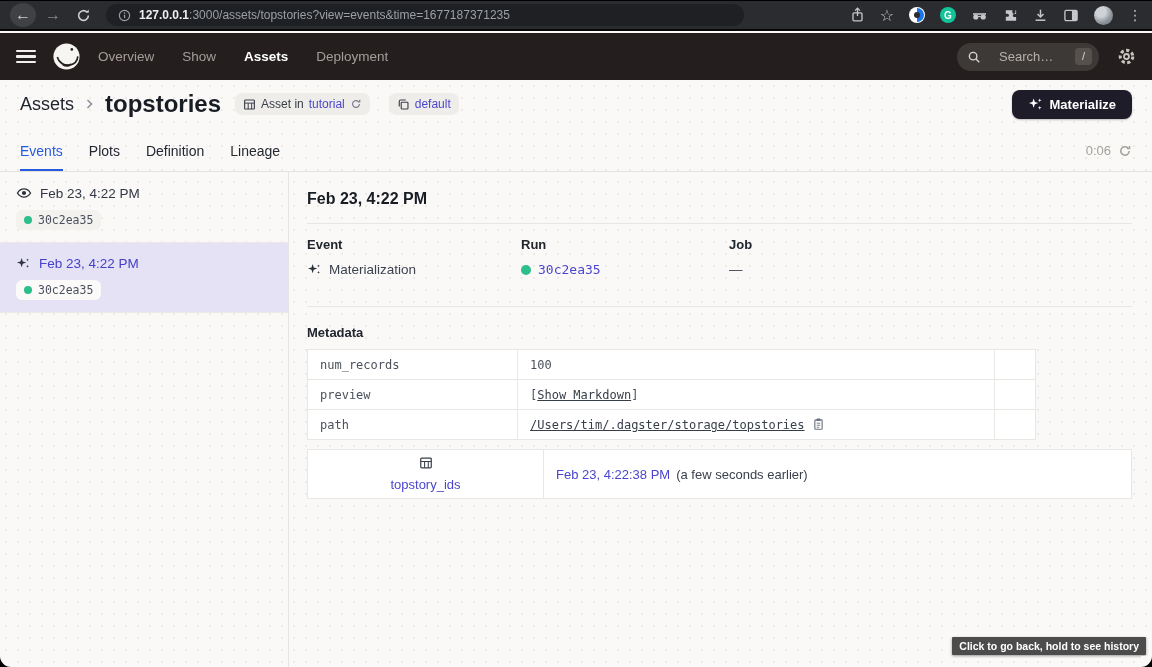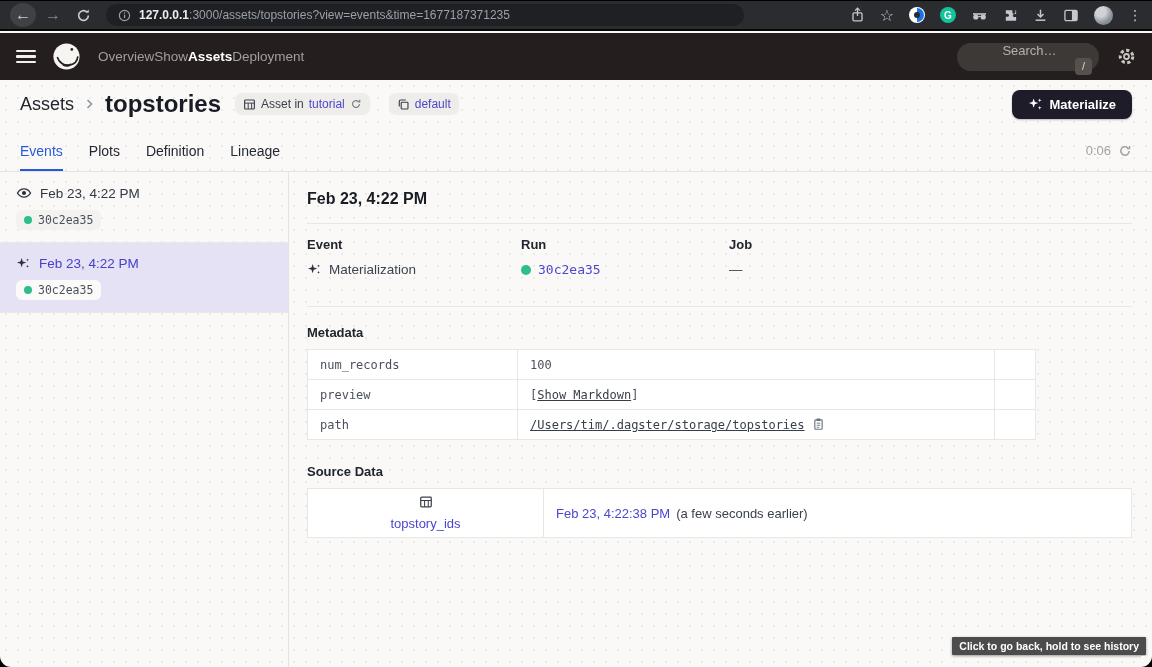--- a/index.html
+++ b/index.html
@@ -40,27 +40,27 @@
   .kebab{ font-size:14px; color:#c4c7cb; letter-spacing:0; }
 
   
   .app-nav{
     position:absolute; top:33px; left:0; right:0; height:47px;
     background:#241f1e; display:flex; align-items:center; padding:0 16px;
   }
   .hamburger{ width:20px; display:flex; flex-direction:column; gap:3px; cursor:pointer; }
   .hamburger span{ height:2.4px; background:#f2f0ee; border-radius:1px; }
   .logo{ margin:0 16px 0 15px; }
-  .nav-links{ display:flex; }
+  .nav-links{ display:flex; gap:28px; }
   .nav-link{ font-size:13.5px; color:#a49e99; cursor:pointer; }
   .nav-link.active{ color:#ffffff; font-weight:700; }
   .nav-right{ margin-left:auto; display:flex; align-items:center; gap:18px; }
   .search-pill{
     width:142px; height:28px; background:#3d3937; border-radius:14px;
-    display:flex; align-items:center; padding:0 7px 0 10px; gap:0;flex-direction:column;
+    display:flex; align-items:center; padding:0 7px 0 10px; gap:18px;
   }
   .search-text{ font-size:13px; color:#b6b1ac; }
   .slash-badge{
     margin-left:auto; background:#56514d; color:#d8d4d0; font-size:11px;
     border-radius:4px; padding:1px 7px; line-height:15px;
   }
   .gear{ color:#c9c5c0; }
 
   
   .page-bg-dots{ position:absolute; top:80px; left:0; right:0; bottom:0;
@@ -404,21 +404,20 @@
         <td><span class="mono-link">/Users/tim/.dagster/storage/topstories</span><span class="copy-icon"><svg width="13" height="14" viewBox="0 0 16 17">
                   <rect x="3.5" y="3.5" width="9" height="11.5" rx="1" fill="none" stroke="currentColor" stroke-width="1.4"></rect>
                   <rect x="5.6" y="1.8" width="4.8" height="3" rx="0.7" fill="currentColor"></rect>
                   <path d="M5.8 7.5h4.4M5.8 10h4.4M5.8 12.5h3" stroke="currentColor" stroke-width="1.1"></path>
                 </svg></span></td>
         <td class="meta-end"></td>
       </tr>
     </tbody>
       </table>
 
-    <div class="section-heading" style="margin-top:24px">Source Data</div>
     <table class="source">
       <tbody>
           <tr>
         <td class="src-asset">
           <div class="src-cell">
             <svg width="14" height="14" viewBox="0 0 16 16" style="color:#3a404a">
               <rect x="2" y="2.5" width="12" height="11" rx="1" fill="none" stroke="currentColor" stroke-width="1.4"></rect>
               <path d="M2 6.3h12M6.4 6.3v7.2M10.6 6.3v7.2" stroke="currentColor" stroke-width="1.2"></path>
             </svg>
             <span class="asset-link">topstory_ids</span>

